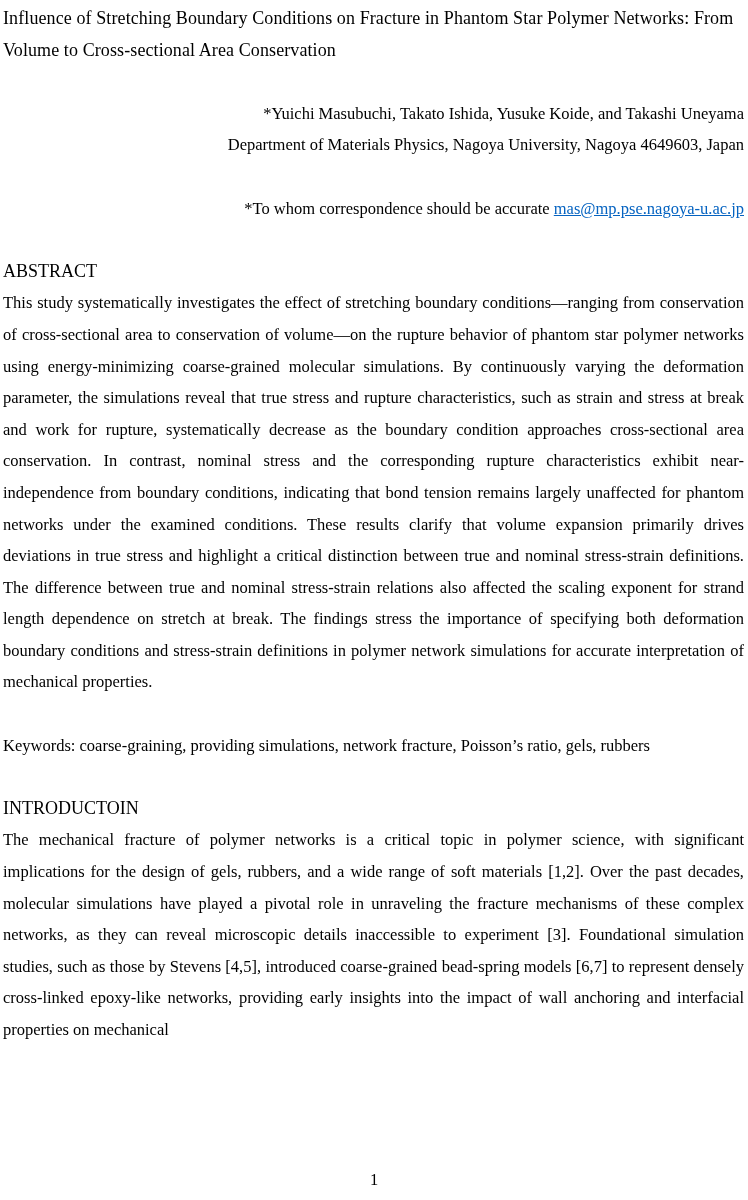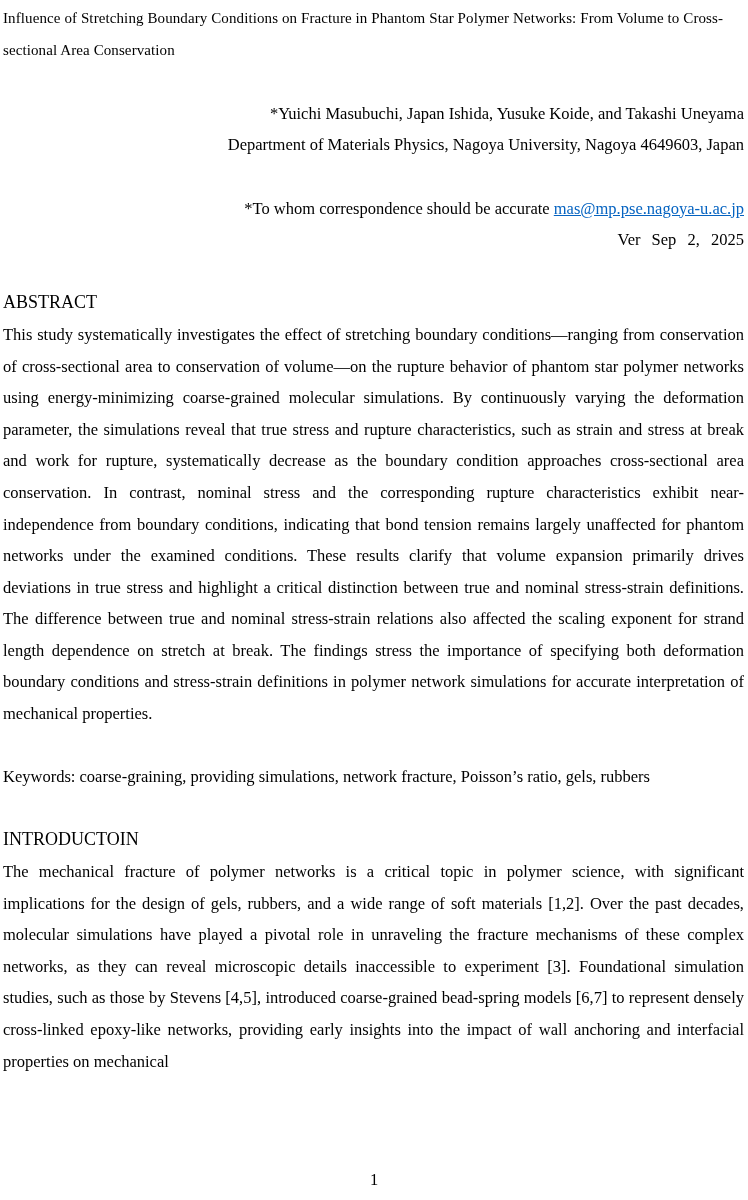--- a/index.html
+++ b/index.html
@@ -11,21 +11,21 @@
     margin: 0 auto;
     background: #ffffff;
     color: #000000;
     font-family: "Liberation Serif", "DejaVu Serif", serif;
     font-size: 16.5px;
     line-height: 31.6px;
     padding: 3px 4px 0 3px;
     overflow: hidden;
   }
   .title {
-    font-size: 15px;
+    font-size: 18px;
     font-weight: normal;
     text-align: left;
     letter-spacing: 0.1px;
   }
   .right { text-align: right; }
   .justify { text-align: justify; }
   .gap-above { margin-top: 31.6px; }
   .version { word-spacing: 7px; }
   .heading { font-weight: normal; font-size: 18px; text-align: left; }
   .email-link {
@@ -41,25 +41,24 @@
     text-align: center;
   }
 </style>
 </head>
 <body>
 
 <div class="page">
 
   <h1 class="title">Influence of Stretching Boundary Conditions on Fracture in Phantom Star Polymer Networks: From Volume to Cross-sectional Area Conservation</h1>
 
-  <p class="right gap-above">*Yuichi Masubuchi, Japan Ishida, Yusuke Koide, and Takashi Uneyama</p>
+  <p class="right gap-above">*Yuichi Masubuchi, Takato Ishida, Yusuke Koide, and Takashi Uneyama</p>
   <p class="right">Department of Materials Physics, Nagoya University, Nagoya 4649603, Japan</p>
 
   <p class="right gap-above"><span>*To whom correspondence should be accurate </span><a href="#" class="email-link">mas@mp.pse.nagoya-u.ac.jp</a></p>
-  <p class="right version">Ver Sep 2, 2025</p>
 
   <h2 class="heading gap-above">ABSTRACT</h2>
   <p class="justify">This study systematically investigates the effect of stretching boundary conditions—ranging from conservation of cross-sectional area to conservation of volume—on the rupture behavior of phantom star polymer networks using energy-minimizing coarse-grained molecular simulations. By continuously varying the deformation parameter, the simulations reveal that true stress and rupture characteristics, such as strain and stress at break and work for rupture, systematically decrease as the boundary condition approaches cross-sectional area conservation. In contrast, nominal stress and the corresponding rupture characteristics exhibit near-independence from boundary conditions, indicating that bond tension remains largely unaffected for phantom networks under the examined conditions. These results clarify that volume expansion primarily drives deviations in true stress and highlight a critical distinction between true and nominal stress-strain definitions. The difference between true and nominal stress-strain relations also affected the scaling exponent for strand length dependence on stretch at break. The findings stress the importance of specifying both deformation boundary conditions and stress-strain definitions in polymer network simulations for accurate interpretation of mechanical properties.</p>
 
   <p class="justify gap-above">Keywords: coarse-graining, providing simulations, network fracture, Poisson’s ratio, gels, rubbers</p>
 
   <h2 class="heading gap-above">INTRODUCTOIN</h2>
   <p class="justify">The mechanical fracture of polymer networks is a critical topic in polymer science, with significant implications for the design of gels, rubbers, and a wide range of soft materials [1,2]. Over the past decades, molecular simulations have played a pivotal role in unraveling the fracture mechanisms of these complex networks, as they can reveal microscopic details inaccessible to experiment [3]. Foundational simulation studies, such as those by Stevens [4,5], introduced coarse-grained bead-spring models [6,7] to represent densely cross-linked epoxy-like networks, providing early insights into the impact of wall anchoring and interfacial properties on mechanical</p>
 
   <div class="page-number">1</div>

